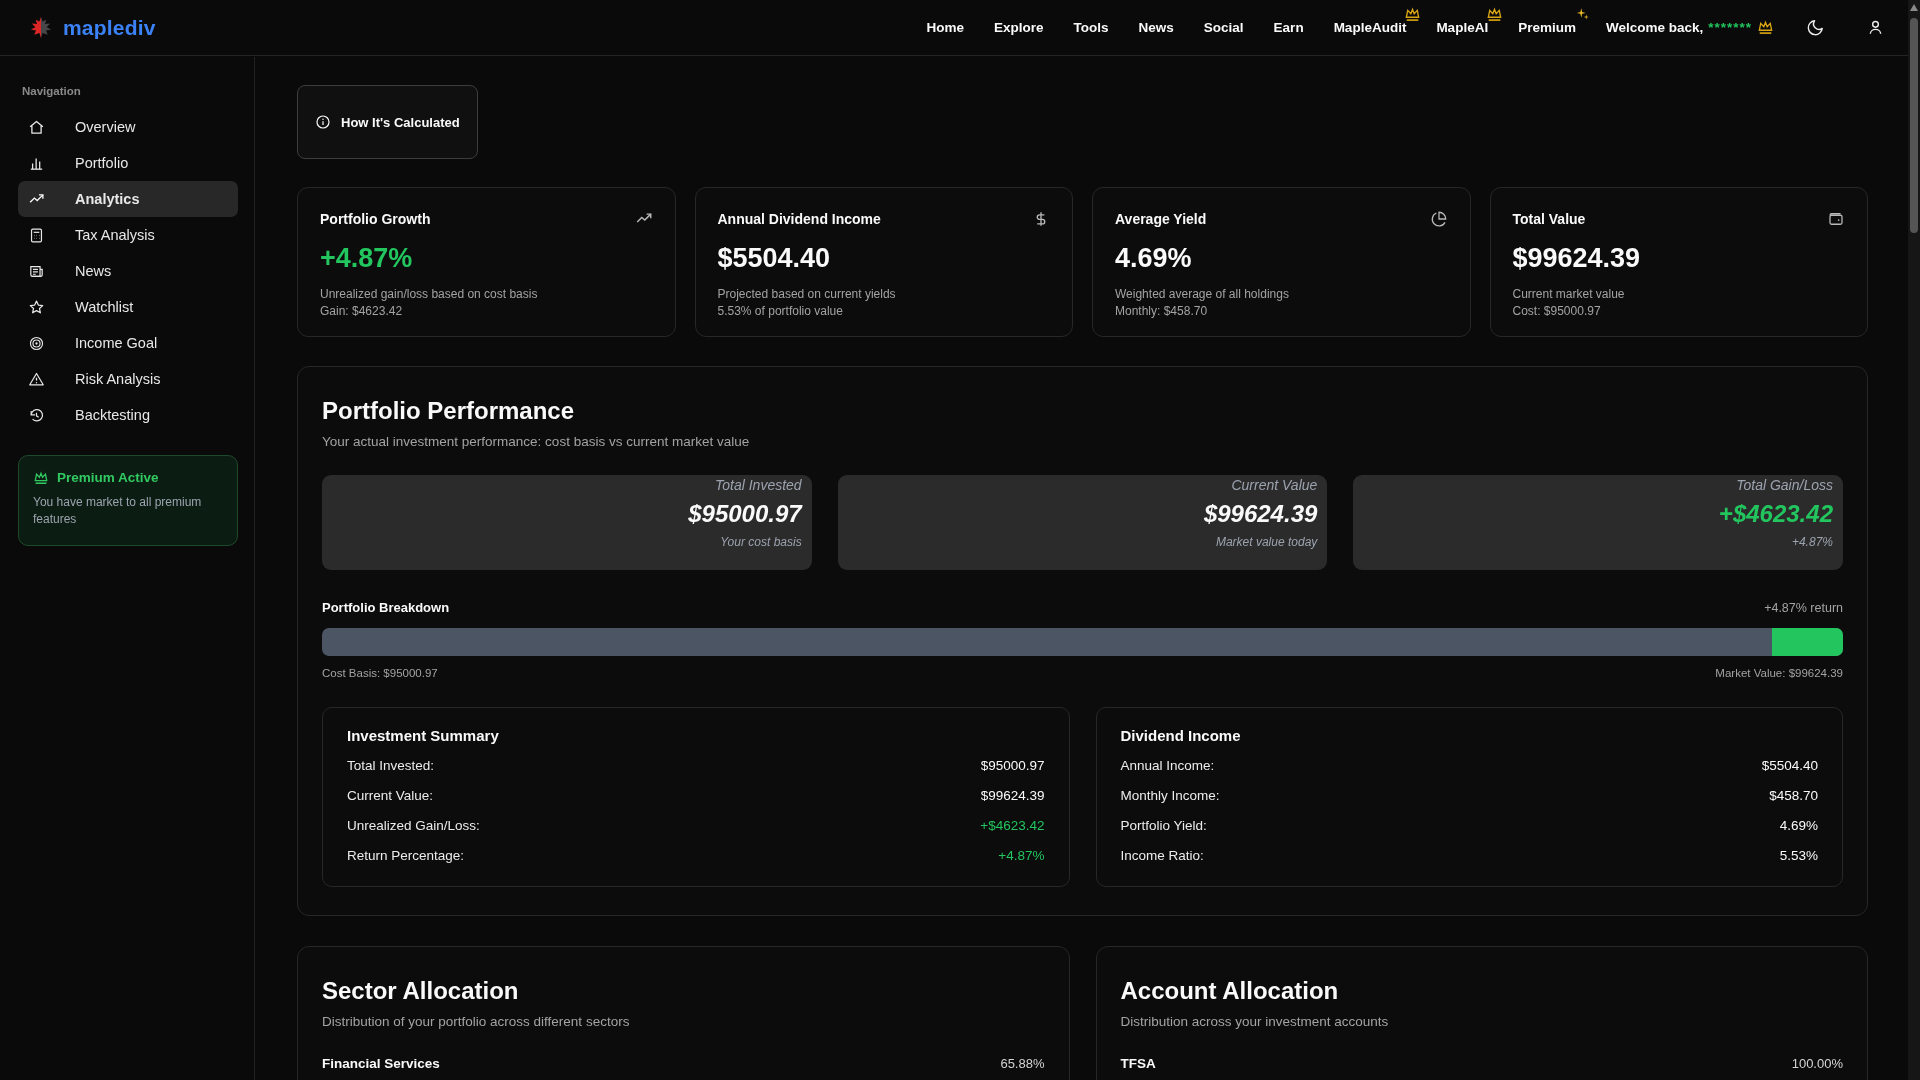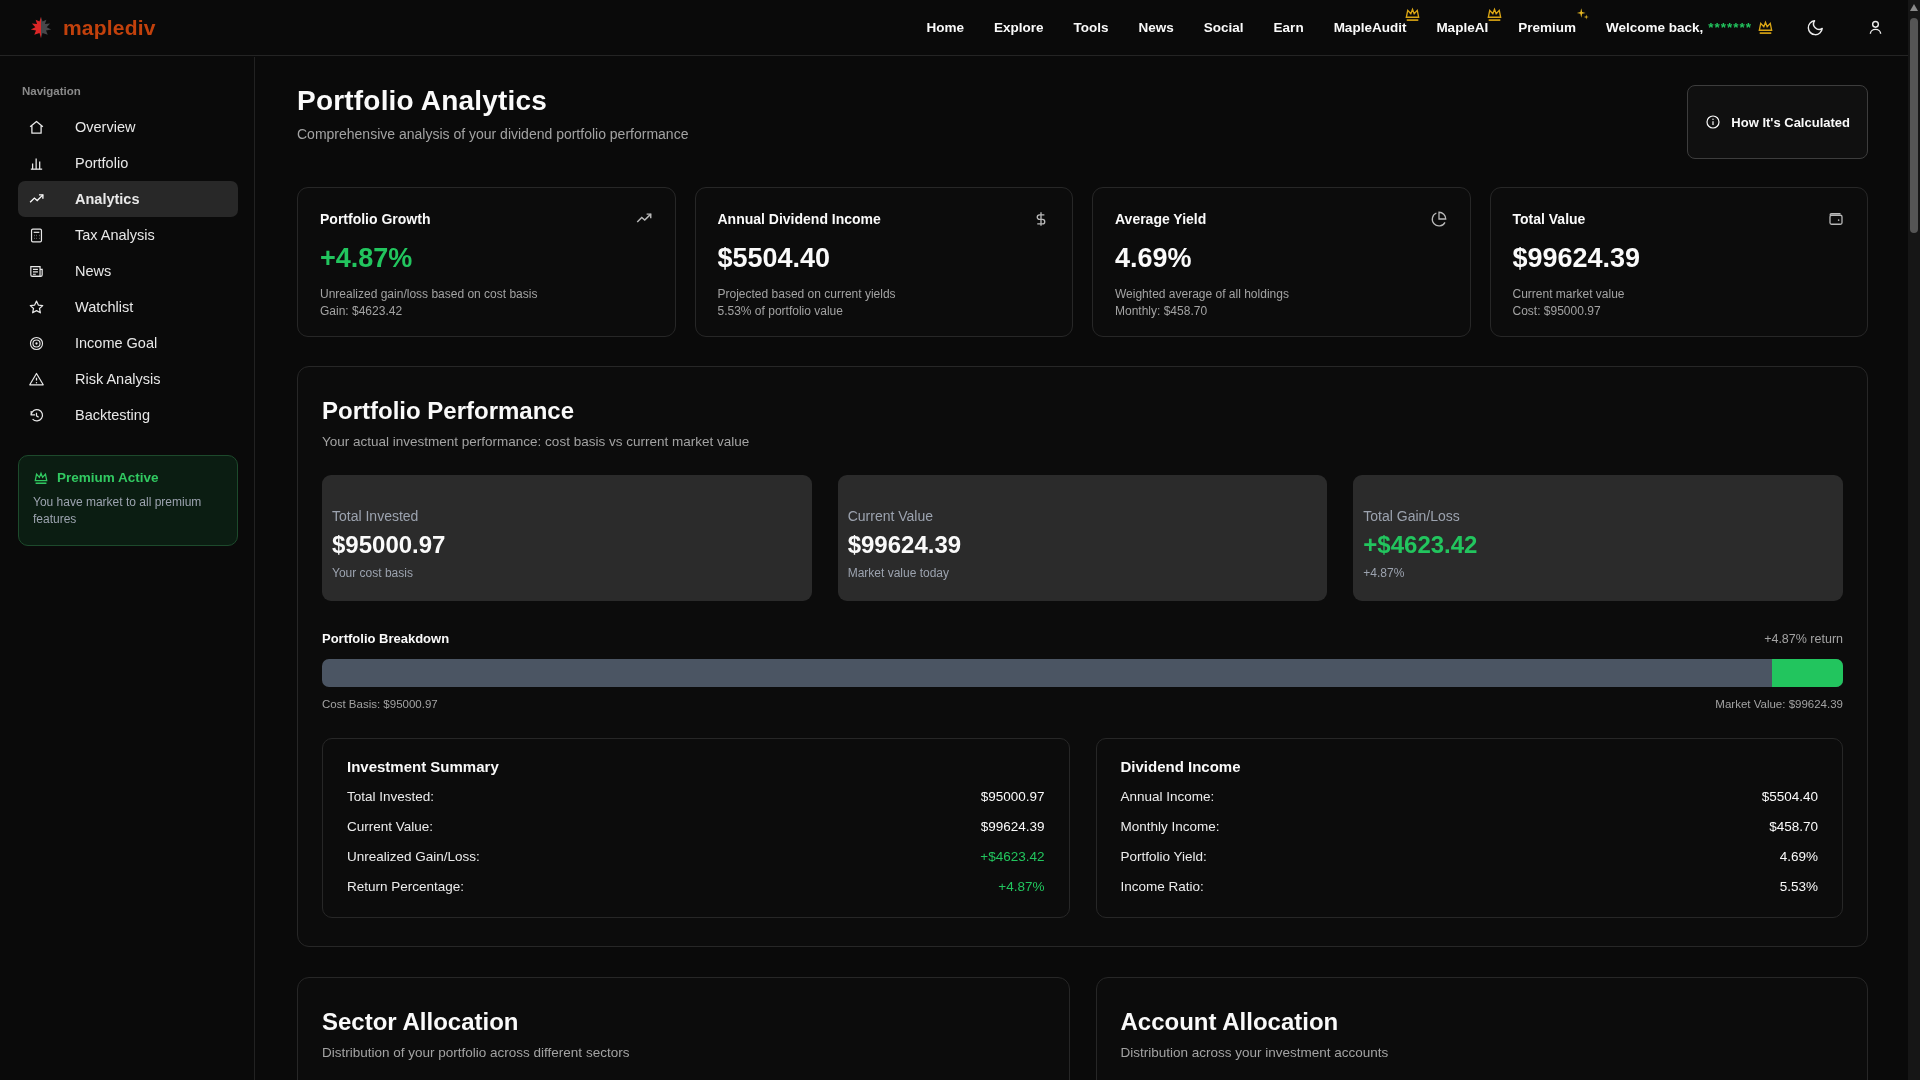--- a/index.html
+++ b/index.html
@@ -3,21 +3,21 @@
 <meta charset="utf-8">
 <style>
   * { margin:0; padding:0; box-sizing:border-box; }
   html,body { width:1920px; height:1080px; overflow:hidden; background:#0a0a0a;
     font-family:"Liberation Sans", sans-serif; color:#fafafa; }
 
   
   .topnav { height:56px; border-bottom:1px solid #242424; display:flex; align-items:center;
     padding:0 26px 0 28px; background:#0a0a0a; position:relative; }
   .brand { display:flex; align-items:center; gap:9px; }
-  .brand-name { color:#c2410c; font-size:21px; font-weight:700; letter-spacing:.2px; }
+  .brand-name { color:#3b82f6; font-size:21px; font-weight:700; letter-spacing:.2px; }
   .navlinks { margin-left:auto; display:flex; align-items:center; gap:30px; padding-right:120px; }
   .navlink { font-size:13.5px; font-weight:700; color:#fafafa; cursor:pointer; position:relative; white-space:nowrap; }
   .badge-topright { position:absolute; top:-13px; right:-15px; width:17px; height:15px; }
   .welcome { font-size:13.5px; font-weight:700; white-space:nowrap; display:flex; align-items:center; gap:5px; }
   .welcome .mask { color:#22c55e; letter-spacing:1px; }
   .nav-iconbtn { width:34px; height:34px; display:flex; align-items:center; justify-content:center; cursor:pointer; }
   .nav-icons { position:absolute; right:28px; display:flex; gap:26px; align-items:center; }
 
   
   .scrollbar { position:fixed; right:0; top:0; width:12px; height:1080px; background:#161616; z-index:50; }
@@ -53,21 +53,21 @@
   .stat-icon { color:#b9b9b9; }
   .stat-value { margin-top:15px; font-size:27px; font-weight:700; }
   .stat-desc { margin-top:13px; font-size:12px; color:#a3a3a3; }
   .stat-sub { margin-top:3px; font-size:12px; color:#a3a3a3; }
 
   
   .perf-card { margin-top:29px; border:1px solid #272727; border-radius:12px; background:#0c0c0c; padding:30px 24px 28px; }
   .sect-title { font-size:24px; font-weight:700; }
   .sect-sub { margin-top:9px; font-size:13.5px; color:#a3a3a3; }
   .metric-grid { margin-top:26px; display:grid; grid-template-columns:repeat(3,1fr); gap:26px; }
-  .metric-box { background:#2b2b2b; border-radius:9px; padding:33px 10px 21px; text-align:left; }
+  .metric-box { background:#2b2b2b; border-radius:9px; padding:2px 10px 21px; text-align:right;font-style:italic; }
   .metric-label { font-size:14px; color:#9ca3af; }
   .metric-value { margin-top:7px; font-size:24px; font-weight:700; }
   .metric-sub { margin-top:7px; font-size:12px; color:#9ca3af; }
   .breakdown-row { margin-top:30px; display:flex; justify-content:space-between; align-items:center; }
   .breakdown-label { font-size:13px; font-weight:700; }
   .breakdown-return { font-size:12.5px; color:#a3a3a3; }
   .big-bar { margin-top:13px; height:28px; border-radius:7px; background:#4b5563; position:relative; overflow:hidden; }
   .big-bar-gain { position:absolute; right:0; top:0; height:100%; background:#22c55e; }
   .bar-caption-row { margin-top:11px; display:flex; justify-content:space-between; }
   .bar-caption { font-size:11.5px; color:#a3a3a3; }
@@ -245,24 +245,20 @@
       </svg>
       <span>Premium Active</span>
     </div>
     <div class="premium-desc">You have market to all premium features</div>
   </div>
 </div>
 
 <div class="main">
 
   <div class="page-head">
-    <div>
-      <div class="page-title">Portfolio Analytics</div>
-      <div class="page-sub">Comprehensive analysis of your dividend portfolio performance</div>
-    </div>
     <button class="how-btn">
       <svg width="16" height="16" viewBox="0 0 24 24">
         <circle cx="12" cy="12" r="9" fill="none" stroke="#fafafa" stroke-width="1.8"></circle>
         <path d="M12 11 V16.5" stroke="#fafafa" stroke-width="1.8"></path>
         <circle cx="12" cy="7.8" r="1.1" fill="#fafafa"></circle>
       </svg>
       <span>How It's Calculated</span>
     </button>
   </div>
 

